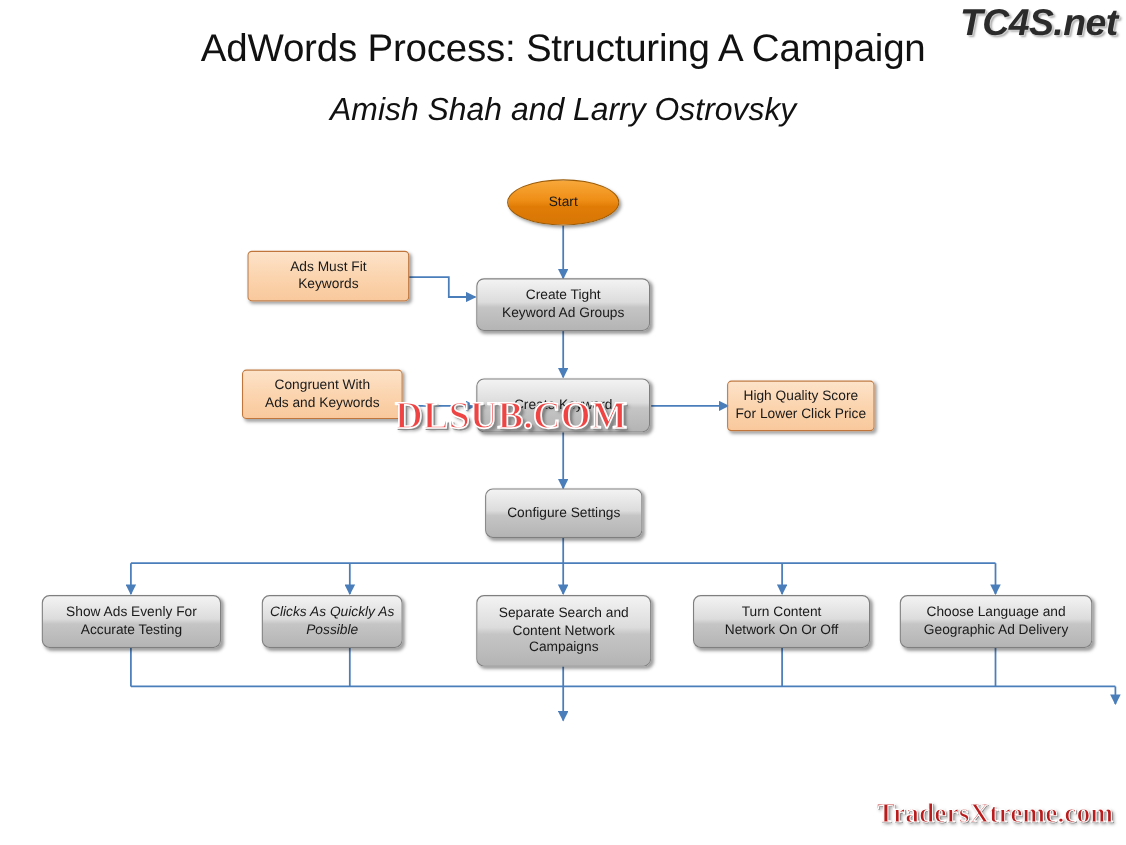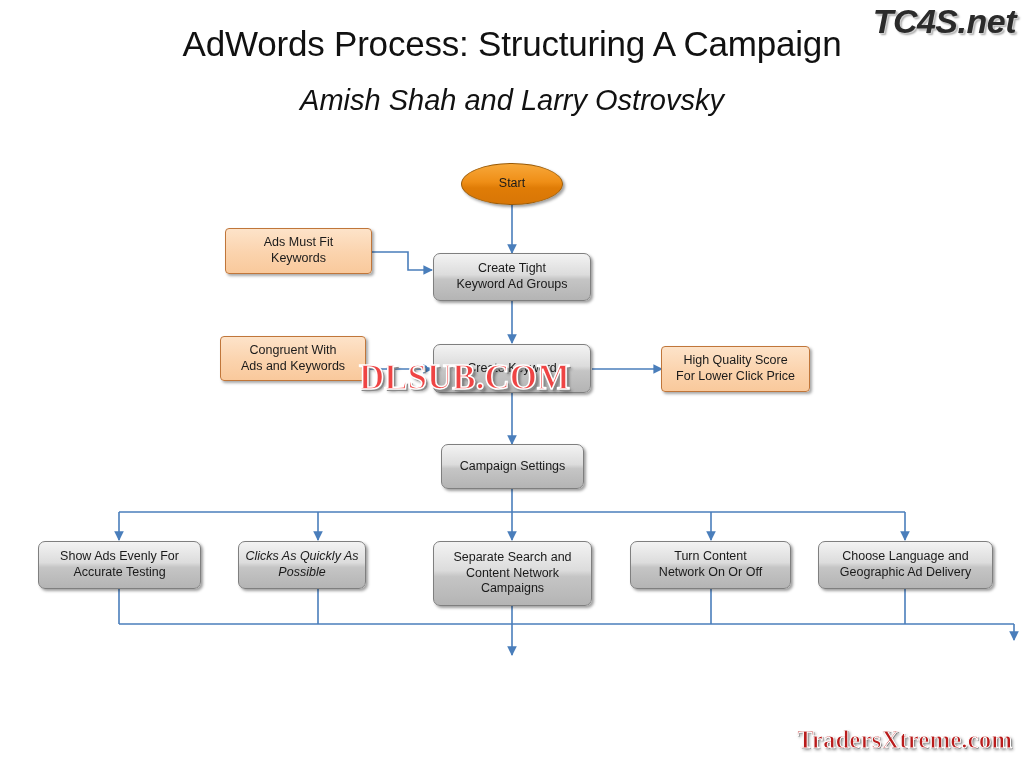--- a/index.html
+++ b/index.html
@@ -187,26 +187,26 @@
   </div>
 
   <div class="node peach" style="left:220px; top:336px; width:146px; height:45px;">
     <span>Congruent With<br>Ads and Keywords</span>
   </div>
 
   <div class="node gray" style="left:433px; top:344px; width:158px; height:49px;">
     <span>Create Keyword</span>
   </div>
 
-  <div class="node peach" style="left:661px; top:346px; width:149px; height:46px;">
+  <div class="node peach" style="left:661px; top:346px; width:134px; height:46px;">
     <span>High Quality Score<br>For Lower Click Price</span>
   </div>
 
   <div class="node gray" style="left:441px; top:444px; width:143px; height:45px;">
-    <span>Campaign Settings</span>
+    <span>Configure Settings</span>
   </div>
 
   <div class="node gray" style="left:38px; top:541px; width:163px; height:48px;">
     <span>Show Ads Evenly For<br>Accurate Testing</span>
   </div>
 
   <div class="node gray" style="left:238px; top:541px; width:128px; height:48px;font-style:italic;">
     <span>Clicks As Quickly As<br>Possible</span>
   </div>
 

